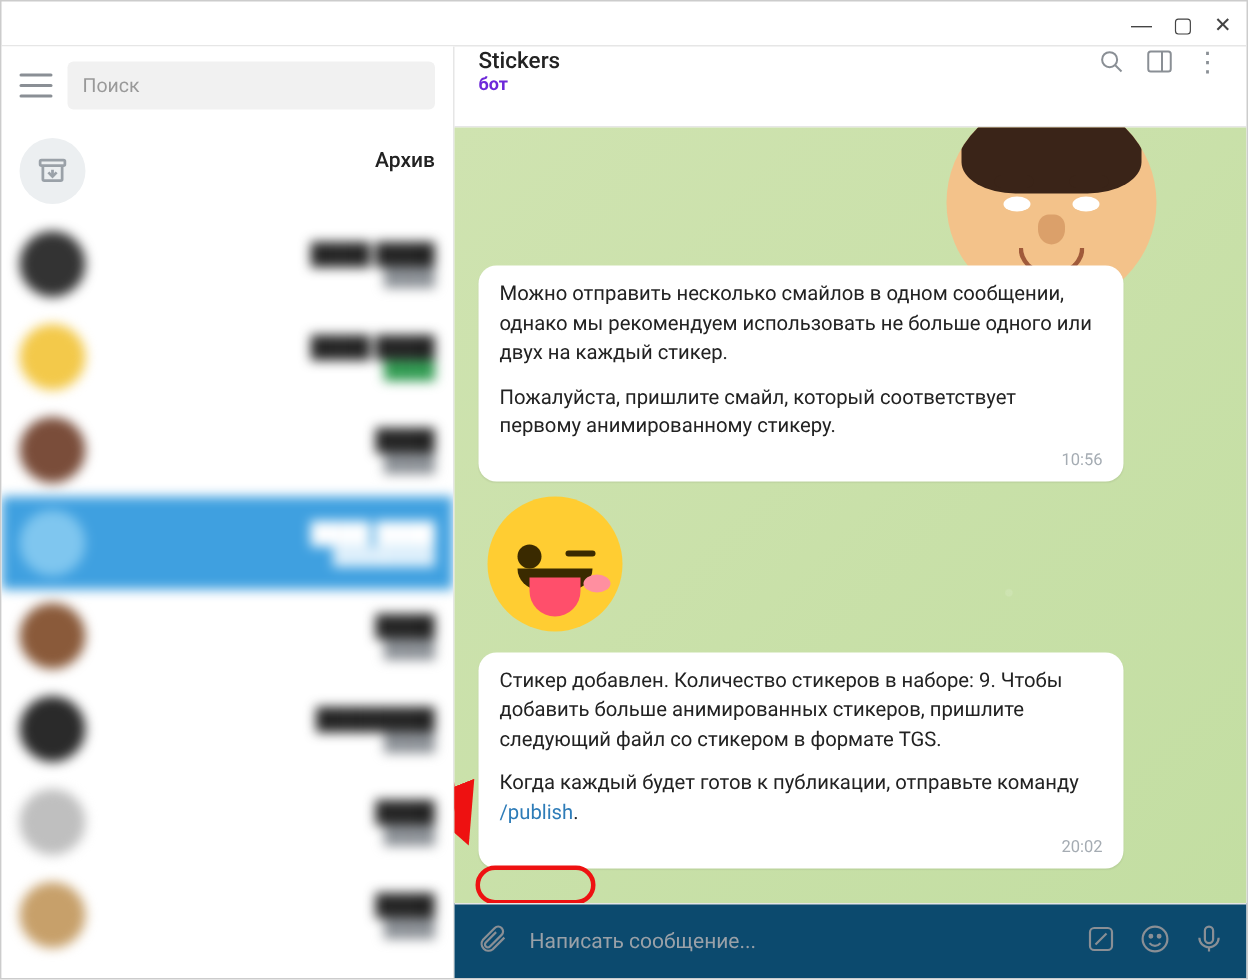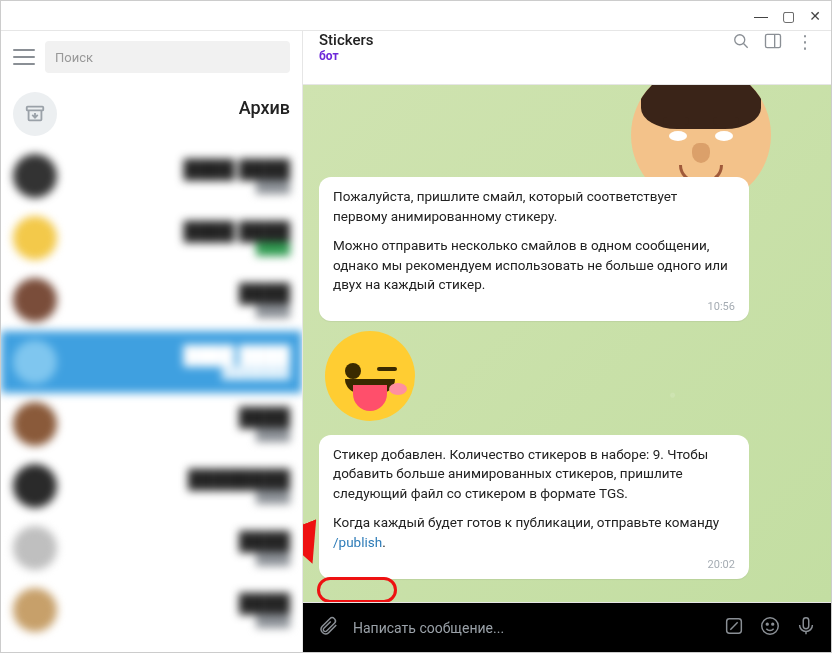--- a/index.html
+++ b/index.html
@@ -18,21 +18,21 @@
   .sidebar-header { display:flex; align-items:center; gap:10px; padding:10px 12px; }
   .menu-icon { width:22px; height:16px; display:flex; flex-direction:column; justify-content:space-between;}
   .menu-icon div { height:2px; background:#8a8f95; border-radius:1px;}
   .search-box { flex:1; background:#f1f1f1; border-radius:4px; height:32px; display:flex; align-items:center; padding:0 10px; color:#999; font-size:13px;}
   .chat-list { flex:1; overflow:hidden; position:relative;}
   .chat-row { display:flex; align-items:center; gap:10px; padding:8px 12px; height:62px;}
   .chat-row.selected { background:#3fa0e0; }
   .avatar { width:44px; height:44px; border-radius:50%; background:#d0d0d0; flex-shrink:0;}
   .archive-icon { width:44px; height:44px; border-radius:50%; background:#eceff1; display:flex; align-items:center; justify-content:center; color:#9aa1a8; font-size:20px;}
   .chat-text { flex:1; overflow:hidden;}
-  .chat-title { font-size:18px; font-weight:500; color:#222;}
+  .chat-title { font-size:14px; font-weight:500; color:#222;}
   .chat-sub { font-size:12px; color:#8a8f95;}
   .blur-generic { filter: blur(4px); }
 
   
   .chatpanel { flex:1; display:flex; flex-direction:column; min-width:0;}
   .chat-header { height:54px; border-bottom:1px solid #e6e6e6; display:flex; align-items:flex-start; padding:0 16px; gap:12px;}
   .chat-header .title { flex:1; }
   .chat-header .title .name { font-size:15px; font-weight:500; color:#222;}
   .chat-header .title .status { font-size:12px; color:#6d28d9;font-weight:bold;}
   .hicon { width:20px; height:20px; color:#8a8f95; display:flex; align-items:center; justify-content:center;}
@@ -67,21 +67,21 @@
   .wink::after{content:"";position:absolute;right:18px;top:36px;width:20px;height:4px;background:#3a2a00;border-radius:2px;}
   .wink .tongue{position:absolute;bottom:10px;left:28px;width:34px;height:26px;background:#ff4f6b;border-radius:0 0 20px 20px;}
   .wink .mouth{position:absolute;bottom:28px;left:20px;width:50px;height:14px;background:#3a2a00;border-radius:0 0 30px 30px;}
   .wink .blush{position:absolute;right:8px;bottom:26px;width:18px;height:12px;background:#ff8fa0;border-radius:50%;}
 
   
   .annotation { position:absolute; pointer-events:none; z-index:50; }
   .anno-box { position:absolute; border:3px solid #e11; border-radius:14px; }
 
   
-  .inputbar { height:50px; border-top:1px solid #e6e6e6; background:#000000; display:flex; align-items:center; padding:0 14px; gap:14px;}
+  .inputbar { height:50px; border-top:1px solid #e6e6e6; background:#0c4a6e; display:flex; align-items:center; padding:0 14px; gap:14px;}
   .inputbar svg { width:24px; height:24px; stroke:#8a8f95; fill:none; stroke-width:1.6;}
   .compose { flex:1; color:#9aa1a8; font-size:14px;}
   .small-icon svg{width:22px;height:22px;}
 </style>
 </head>
 <body>
 
 <div class="app">
 
   <div class="titlebar">
@@ -206,22 +206,22 @@
             <div class="brow r"></div>
           <div class="eye l"></div>
             <div class="eye r"></div>
           <div class="nose"></div>
             <div class="mouth"></div>
         </div>
 
         <div style="height:80px"></div>
 
         <div class="msg">
+          <p>Можно отправить несколько смайлов в одном сообщении, однако мы рекомендуем использовать не больше одного или двух на каждый стикер.</p>
           <p>Пожалуйста, пришлите смайл, который соответствует первому анимированному стикеру.</p>
-          <p>Можно отправить несколько смайлов в одном сообщении, однако мы рекомендуем использовать не больше одного или двух на каждый стикер.</p>
           <div class="time">10:56</div>
         </div>
 
         <div class="wink">
           <div class="mouth"></div>
             <div class="tongue"></div>
             <div class="blush"></div>
         </div>
 
         <div class="msg">

